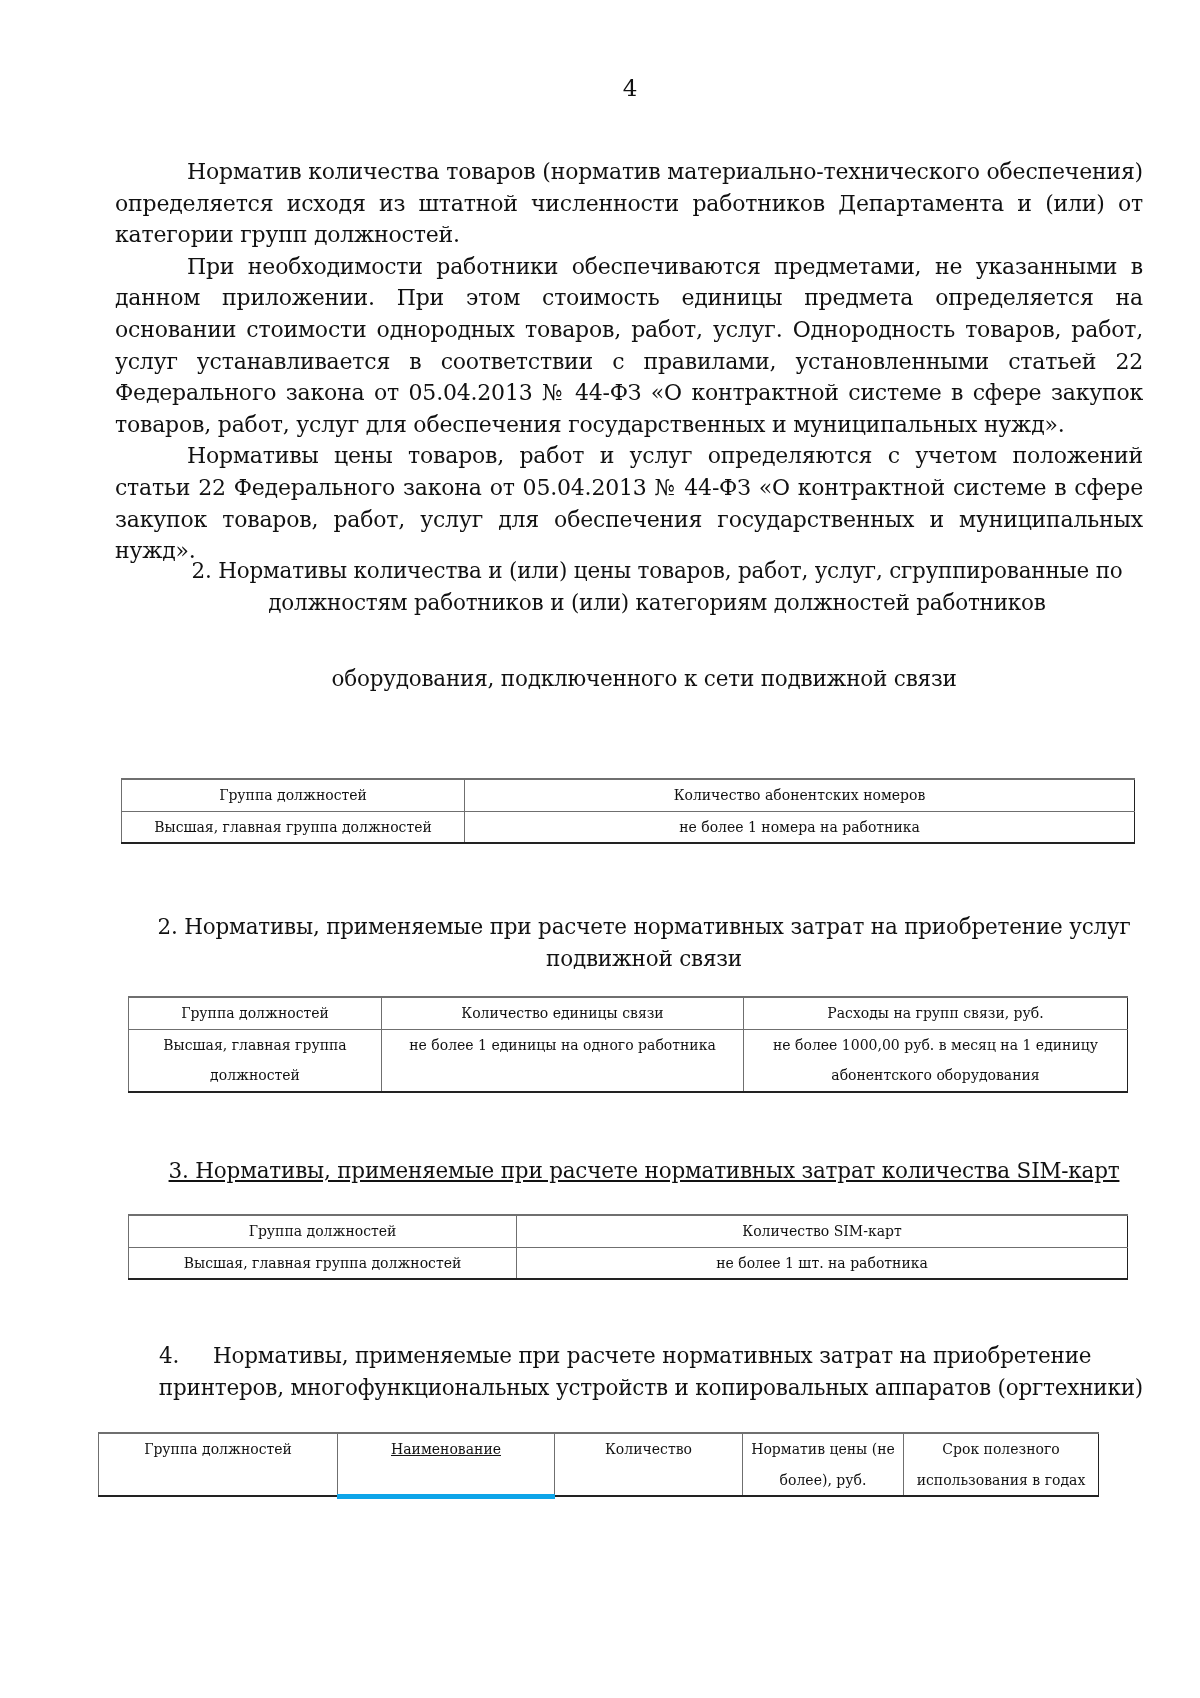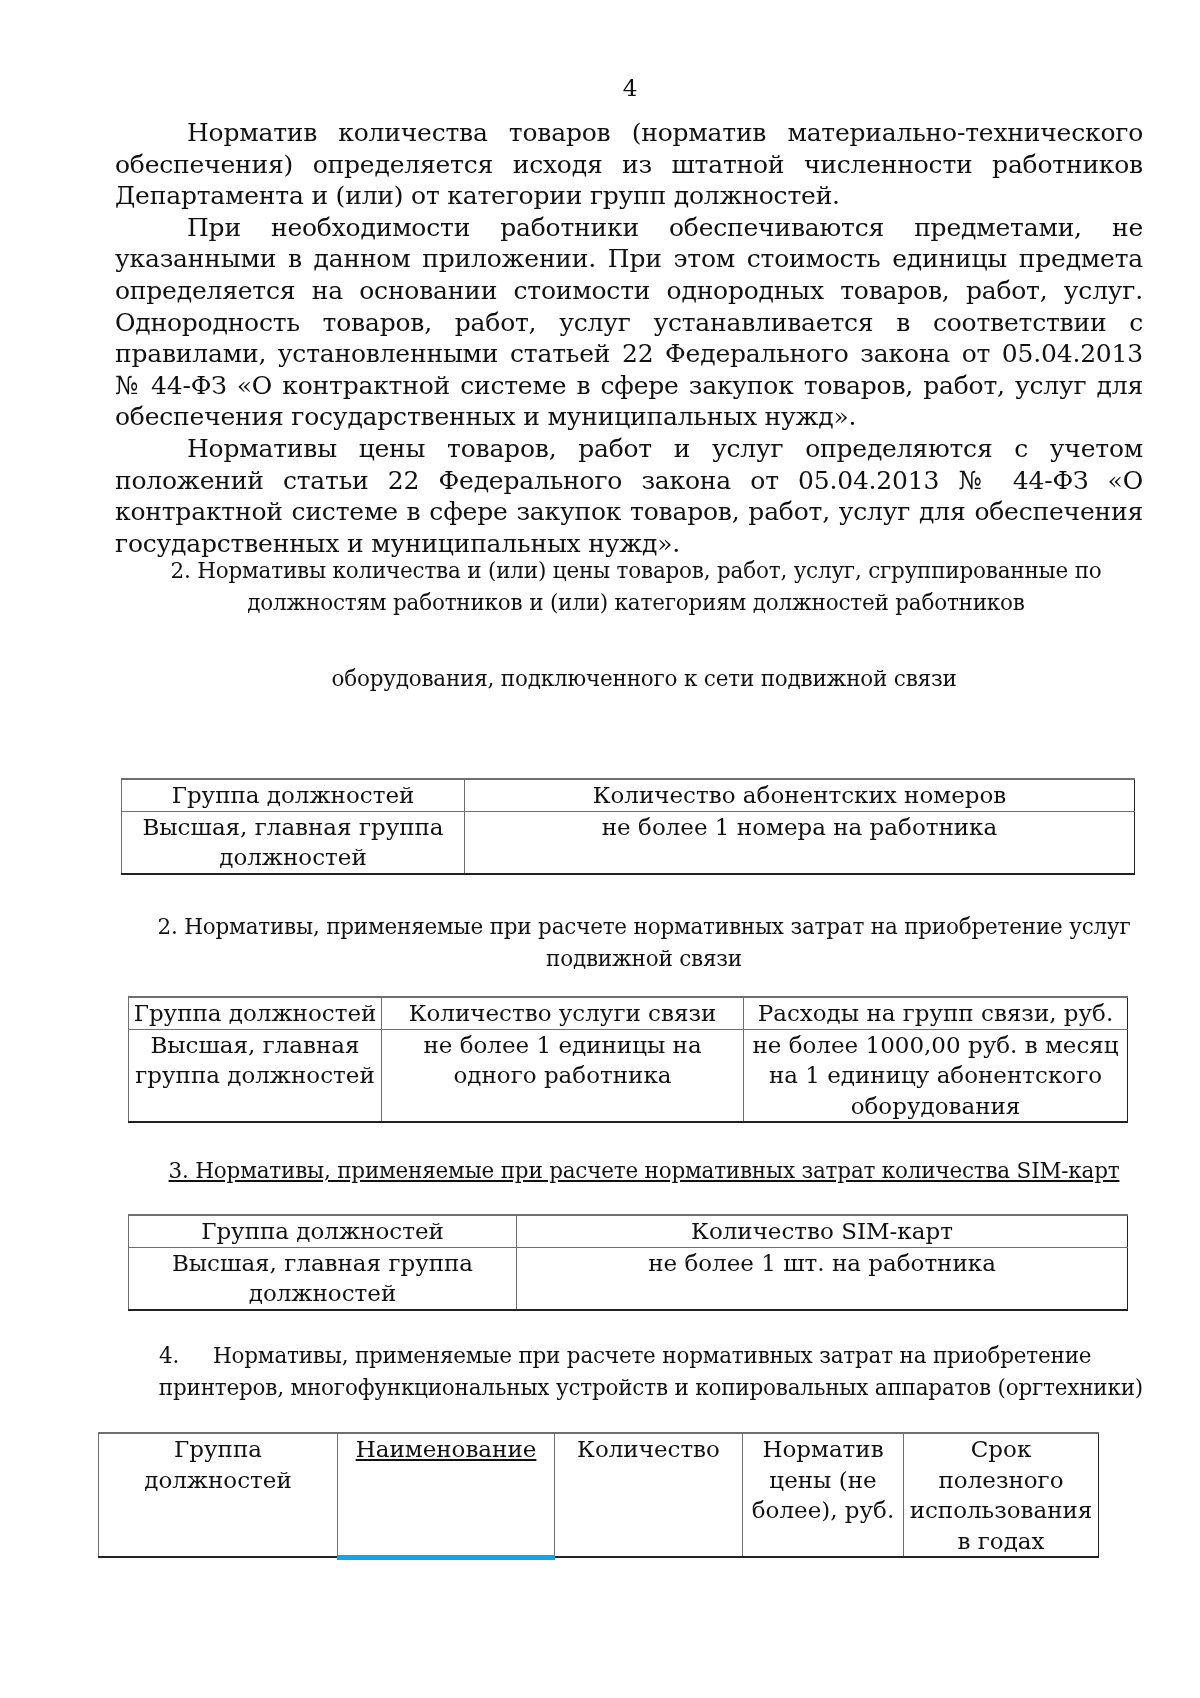--- a/index.html
+++ b/index.html
@@ -21,40 +21,41 @@
     left: 0;
     width: 1260px;
     text-align: center;
     font-size: 23px;
     line-height: 28px;
   }
   .body-text {
     position: absolute;
     left: 115px;
     width: 1028px;
-    font-size: 25px;
+    font-size: 22px;
     line-height: 31.6px;
     letter-spacing: -0.2px;
+    margin-top: 39px;
   }
   .body-text p {
     margin: 0;
     text-indent: 72px;
     text-align: justify;
   }
   .heading {
     position: absolute;
     font-size: 21.5px;
     line-height: 31.6px;
     text-align: center;
     letter-spacing: -0.2px;
   }
   table.doc-table {
     position: absolute;
     border-collapse: collapse;
-    font-size: 23px;
+    font-size: 14px;
     line-height: 30.5px;
     table-layout: fixed;
   }
   table.doc-table td, table.doc-table th {
     border: 1.5px solid #6f6f6f;
     font-weight: normal;
     text-align: center;
     vertical-align: top;
     padding: 0 4px;
   }
@@ -66,21 +67,21 @@
 <body>
 
 <div class="page-number">4</div>
 
 <div class="body-text" style="top:117px;">
   <p>Норматив количества товаров (норматив материально-технического обеспечения) определяется исходя из штатной численности работников Департамента и (или) от категории групп должностей.</p>
   <p>При необходимости работники обеспечиваются предметами, не указанными в данном приложении. При этом стоимость единицы предмета определяется на основании стоимости однородных товаров, работ, услуг. Однородность товаров, работ, услуг устанавливается в соответствии с правилами, установленными статьей 22 Федерального закона от 05.04.2013 № 44-ФЗ «О контрактной системе в сфере закупок товаров, работ, услуг для обеспечения государственных и муниципальных нужд».</p>
   <p>Нормативы цены товаров, работ и услуг определяются с учетом положений статьи 22 Федерального закона от 05.04.2013 № 44-ФЗ «О контрактной системе в сфере закупок товаров, работ, услуг для обеспечения государственных и муниципальных нужд».</p>
 </div>
 
-<div class="heading" style="top:555px; left:107px; width:1028px;">
+<div class="heading" style="top:555px; left:128px; width:1028px;">
   <div style="padding-left:30px;">2. Нормативы количества и (или) цены товаров, работ, услуг, сгруппированные по</div>
   <div style="padding-left:30px;">должностям работников и (или) категориям должностей работников</div>
 </div>
 
 <div class="heading" style="top:663px; left:115px; width:1028px;">
   <div style="padding-left:30px;">оборудования, подключенного к сети подвижной связи</div>
 </div>
 <table class="doc-table" style="top:778px; left:121px; width:1014px;">
   <colgroup>
       <col style="width:343px">
@@ -104,21 +105,21 @@
 </div>
 <table class="doc-table" style="top:996px; left:128px; width:1000px;">
   <colgroup>
       <col style="width:253px">
       <col style="width:362px">
       <col>
     </colgroup>
   <tbody>
       <tr>
     <th>Группа должностей</th>
-    <th>Количество услуги связи</th>
+    <th>Количество единицы связи</th>
     <th>Расходы на групп связи, руб.</th>
   </tr>
   <tr class="last">
     <td>Высшая, главная группа должностей</td>
     <td>не более 1 единицы на одного работника</td>
     <td>не более 1000,00 руб. в месяц на 1 единицу абонентского оборудования</td>
   </tr>
 </tbody>
   </table>
 

